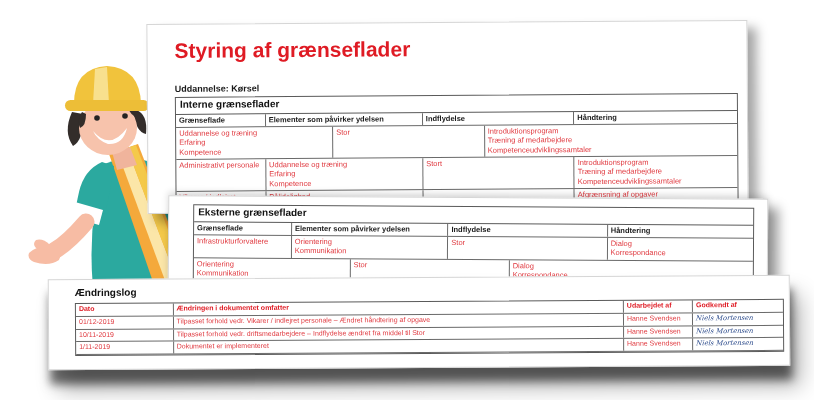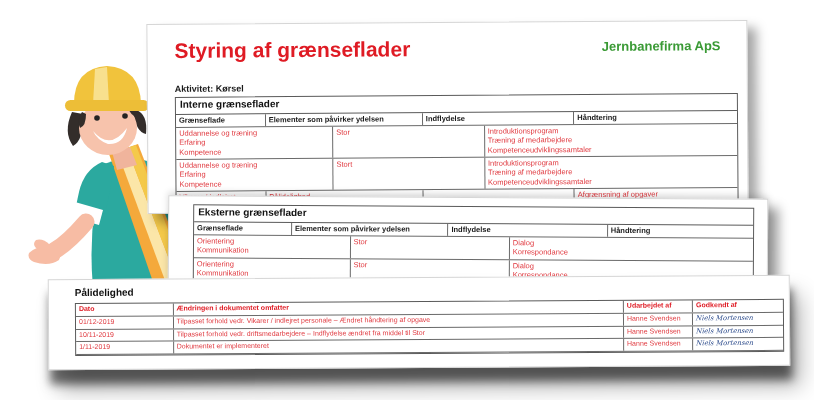--- a/index.html
+++ b/index.html
@@ -125,41 +125,41 @@
     <path d="M67,150 L95,158 L91,173 L63,165 Z" fill="#ffffff"></path>
 
     <path d="M78,170 Q60,191 46,199" stroke="#F7BCA4" stroke-width="17" stroke-linecap="round" fill="none"></path>
 
     <path d="M48,194 Q30,192 21,201 Q19,207 26,210 Q41,215 51,208 Q55,200 48,194 Z" fill="#F7BCA4"></path>
     <path d="M42,193 Q35,186 28,188 Q24,192 28,196 Q35,199 42,197 Z" fill="#F7BCA4"></path>
   </svg>
 
   <div class="page page1">
     <div class="doc-title">Styring af grænseflader</div>
-    <div class="company">Jernbanefirma ApS</div>
-    <div class="activity">Aktivitet: Kørsel</div>
+    <div class="activity">Uddannelse: Kørsel</div>
 
     <div class="tbl">
       <div class="sect">Interne grænseflader</div>
       <div class="row head">
         <div class="c c1">Grænseflade</div>
         <div class="c c2">Elementer som påvirker ydelsen</div>
         <div class="c c3">Indflydelse</div>
         <div class="c c4">Håndtering</div>
       </div>
       <div class="row r1">
         <div class="c c2">Uddannelse og træning
 Erfaring
 Kompetence</div>
         <div class="c c3">Stor</div>
         <div class="c c4">Introduktionsprogram
 Træning af medarbejdere
 Kompetenceudviklingssamtaler</div>
       </div>
       <div class="row r2">
+        <div class="c c1">Administrativt personale</div>
         <div class="c c2">Uddannelse og træning
 Erfaring
 Kompetence</div>
         <div class="c c3">Stort</div>
         <div class="c c4">Introduktionsprogram
 Træning af medarbejdere
 Kompetenceudviklingssamtaler</div>
       </div>
       <div class="row r3">
         <div class="c c1">Vikarer / indlejret personale</div>
@@ -177,20 +177,21 @@
   <div class="page page2">
     <div class="tbl">
       <div class="sect">Eksterne grænseflader</div>
       <div class="row head">
         <div class="c c1">Grænseflade</div>
         <div class="c c2">Elementer som påvirker ydelsen</div>
         <div class="c c3">Indflydelse</div>
         <div class="c c4">Håndtering</div>
       </div>
       <div class="row r1">
+        <div class="c c1">Infrastrukturforvaltere</div>
         <div class="c c2">Orientering
 Kommunikation</div>
         <div class="c c3">Stor</div>
         <div class="c c4">Dialog
 Korrespondance</div>
       </div>
       <div class="row r2">
         <div class="c c2">Orientering
 Kommunikation</div>
         <div class="c c3">Stor</div>
@@ -201,21 +202,21 @@
         <div class="c c1">Værksteder</div>
         <div class="c c2">Tydelig orientering
 Fleksibilitet</div>
         <div class="c c3">Stor</div>
         <div class="c c4">Fleksibilitet fra Jernbanefirma ApS</div>
       </div>
     </div>
   </div>
 
   <div class="page page3">
-    <div class="log-title">Pålidelighed</div>
+    <div class="log-title">Ændringslog</div>
     <div class="tbl">
       <div class="row head">
         <div class="c d1">Dato</div>
         <div class="c d2">Ændringen i dokumentet omfatter</div>
         <div class="c d3">Udarbejdet af</div>
         <div class="c d4">Godkendt af</div>
       </div>
       <div class="row">
         <div class="c d1">01/12-2019</div>
         <div class="c d2">Tilpasset forhold vedr. Vikarer / indlejret personale  – Ændret håndtering af opgave</div>

